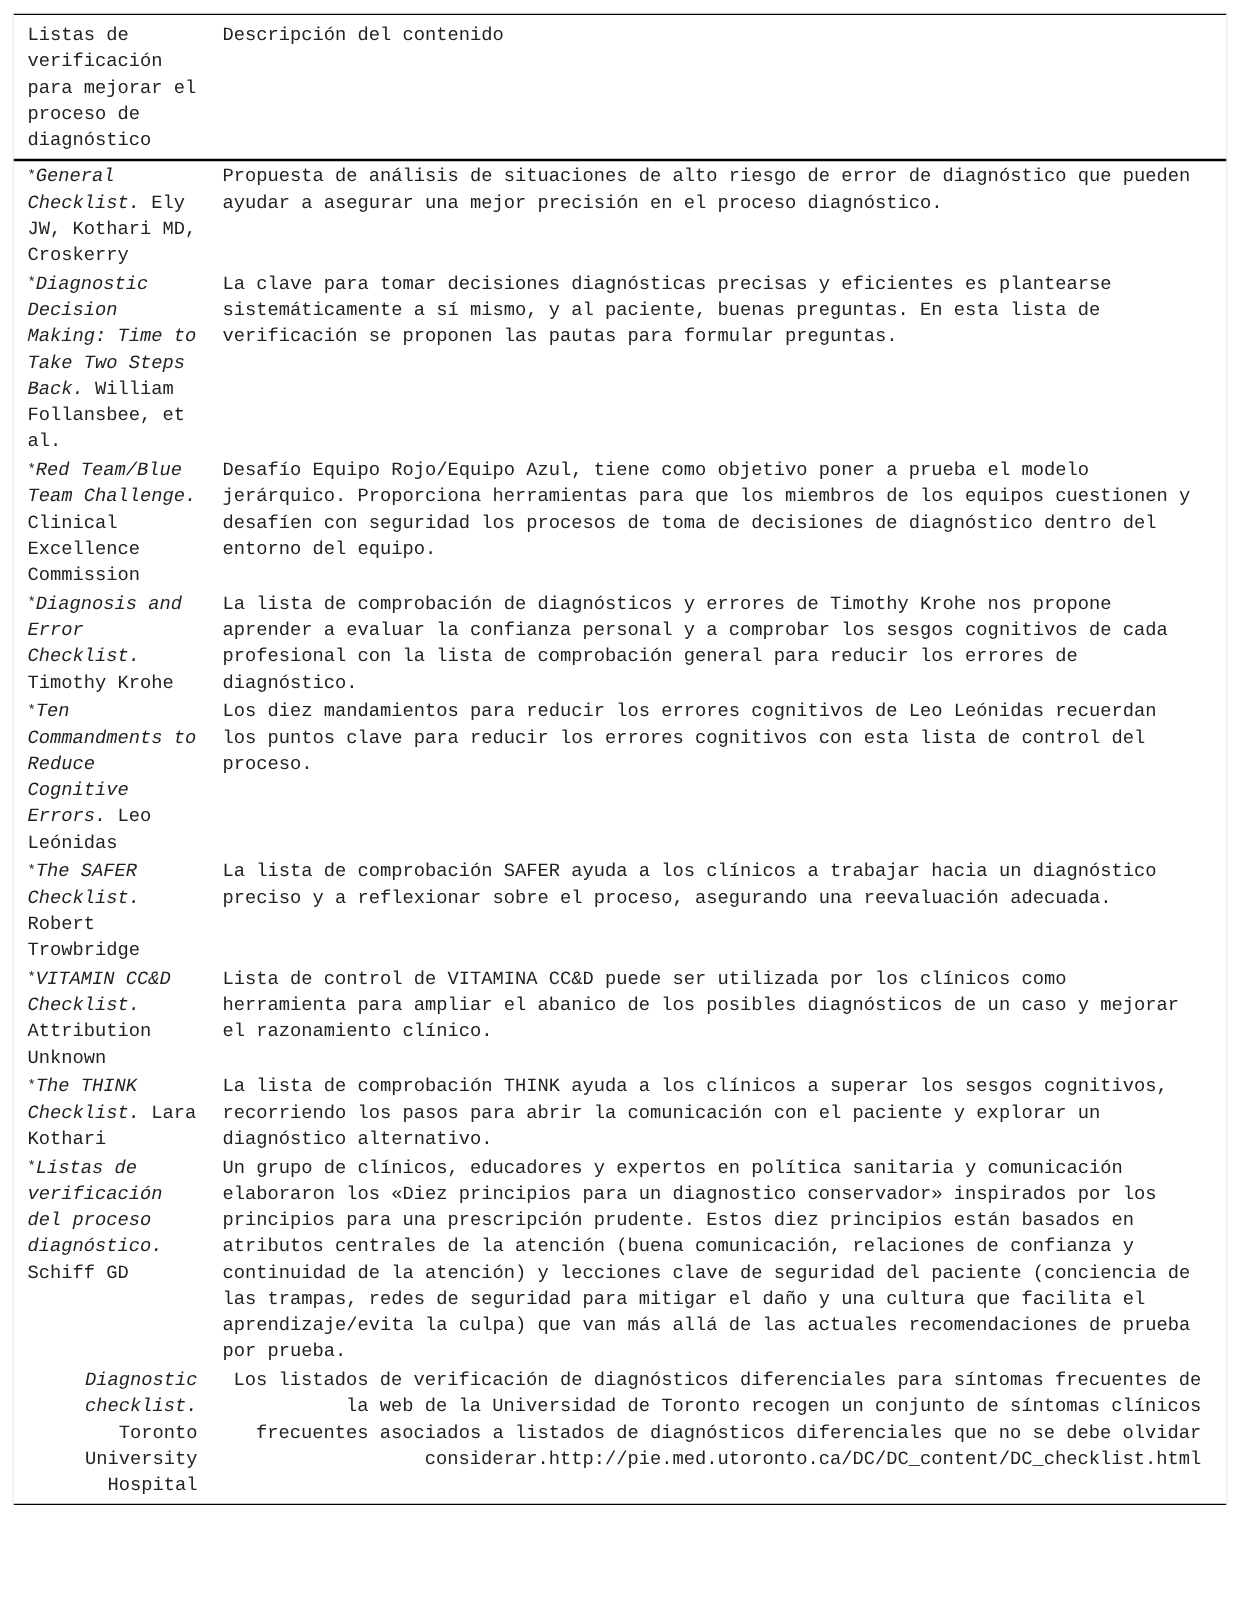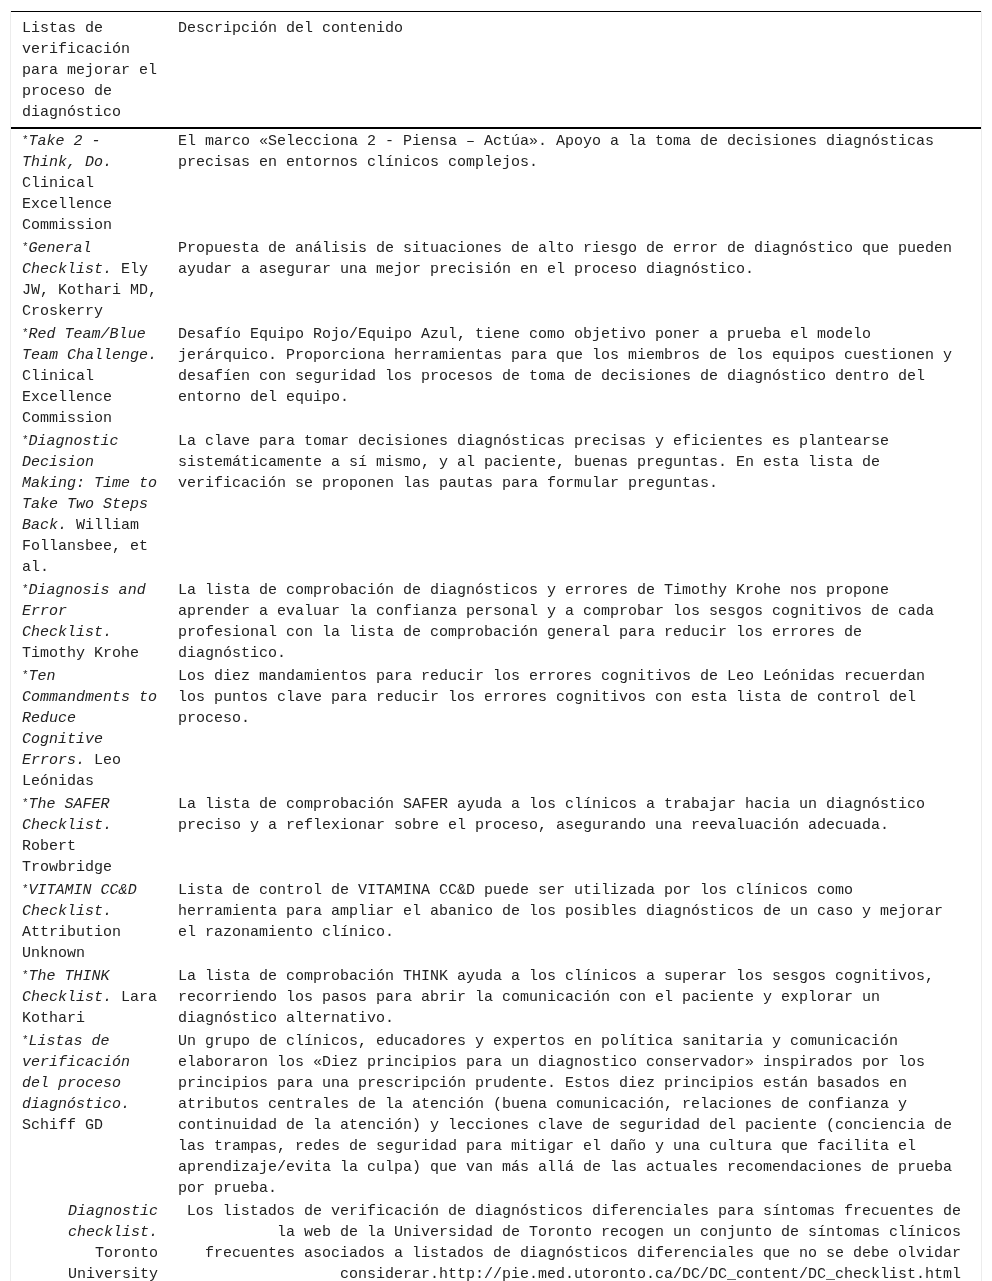--- a/index.html
+++ b/index.html
@@ -77,34 +77,30 @@
         <col class="c2">
       </colgroup>
     <thead>
       <tr>
         <th>Listas de verificación para mejorar el proceso de diagnóstico</th>
         <th class="c2h">Descripción del contenido</th>
       </tr>
     </thead>
     <tbody>
       <tr>
-        <td><span class="star">*</span><span class="ttl">Take 2 - Think, Do.</span><span> Clinical Excellence Commission</span></td>
-        <td class="desc">El marco «Selecciona 2 - Piensa – Actúa». Apoyo a la toma de decisiones diagnósticas precisas en entornos clínicos complejos.</td>
-      </tr>
-      <tr>
         <td><span class="star">*</span><span class="ttl">General Checklist.</span><span> Ely JW, Kothari MD, Croskerry</span></td>
         <td class="desc">Propuesta de análisis de situaciones de alto riesgo de error de diagnóstico que pueden ayudar a asegurar una mejor precisión en el proceso diagnóstico.</td>
       </tr>
       <tr>
+        <td><span class="star">*</span><span class="ttl">Diagnostic Decision Making: Time to Take Two Steps Back.</span><span> William Follansbee, et al.</span></td>
+        <td class="desc">La clave para tomar decisiones diagnósticas precisas y eficientes es plantearse sistemáticamente a sí mismo, y al paciente, buenas preguntas. En esta lista de verificación se proponen las pautas para formular preguntas.</td>
+      </tr>
+      <tr>
         <td><span class="star">*</span><span class="ttl">Red Team/Blue Team Challenge.</span><span> Clinical Excellence Commission</span></td>
         <td class="desc">Desafío Equipo Rojo/Equipo Azul, tiene como objetivo poner a prueba el modelo jerárquico. Proporciona herramientas para que los miembros de los equipos cuestionen y desafíen con seguridad los procesos de toma de decisiones de diagnóstico dentro del entorno del equipo.</td>
-      </tr>
-      <tr>
-        <td><span class="star">*</span><span class="ttl">Diagnostic Decision Making: Time to Take Two Steps Back.</span><span> William Follansbee, et al.</span></td>
-        <td class="desc">La clave para tomar decisiones diagnósticas precisas y eficientes es plantearse sistemáticamente a sí mismo, y al paciente, buenas preguntas. En esta lista de verificación se proponen las pautas para formular preguntas.</td>
       </tr>
       <tr>
         <td><span class="star">*</span><span class="ttl">Diagnosis and Error Checklist.</span><span> Timothy Krohe</span></td>
         <td class="desc">La lista de comprobación de diagnósticos y errores de Timothy Krohe nos propone aprender a evaluar la confianza personal y a comprobar los sesgos cognitivos de cada profesional con la lista de comprobación general para reducir los errores de diagnóstico.</td>
       </tr>
       <tr>
         <td><span class="star">*</span><span class="ttl">Ten Commandments to Reduce Cognitive Errors.</span><span> Leo Leónidas</span></td>
         <td class="desc">Los diez mandamientos para reducir los errores cognitivos de Leo Leónidas recuerdan los puntos clave para reducir los errores cognitivos con esta lista de control del proceso.</td>
       </tr>
       <tr>

